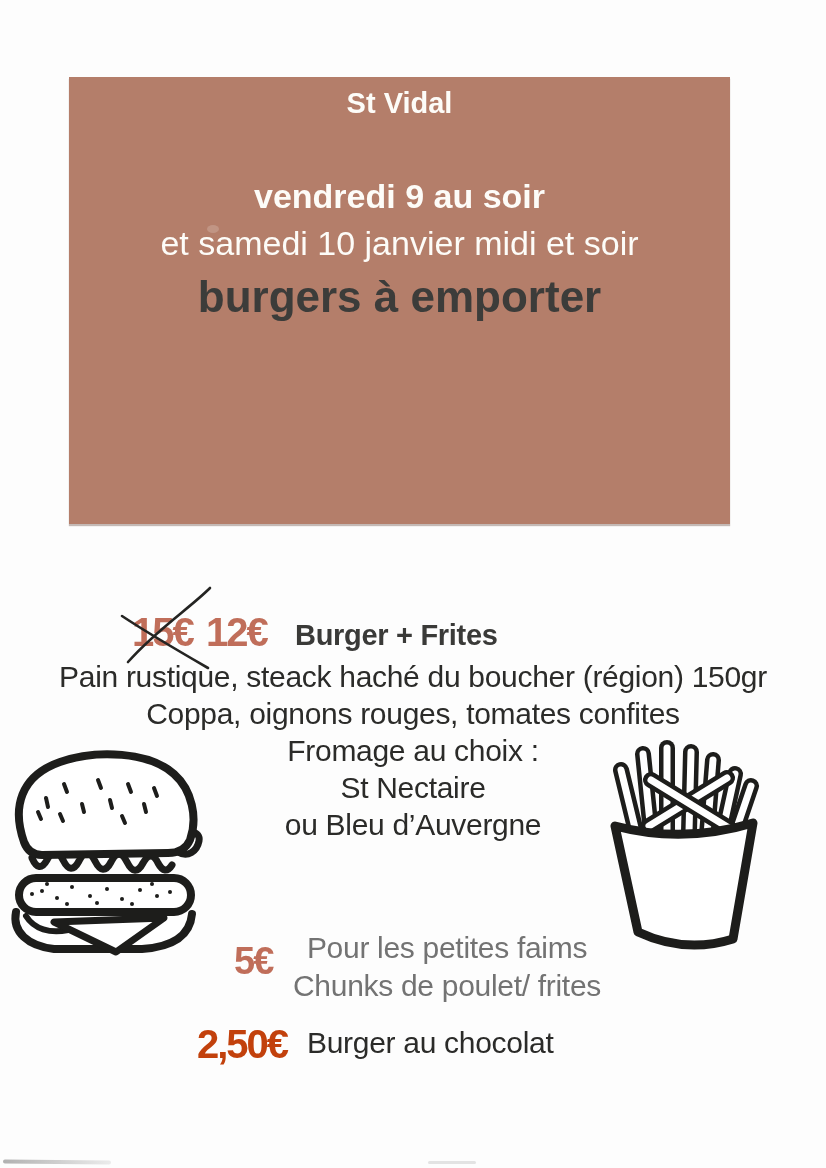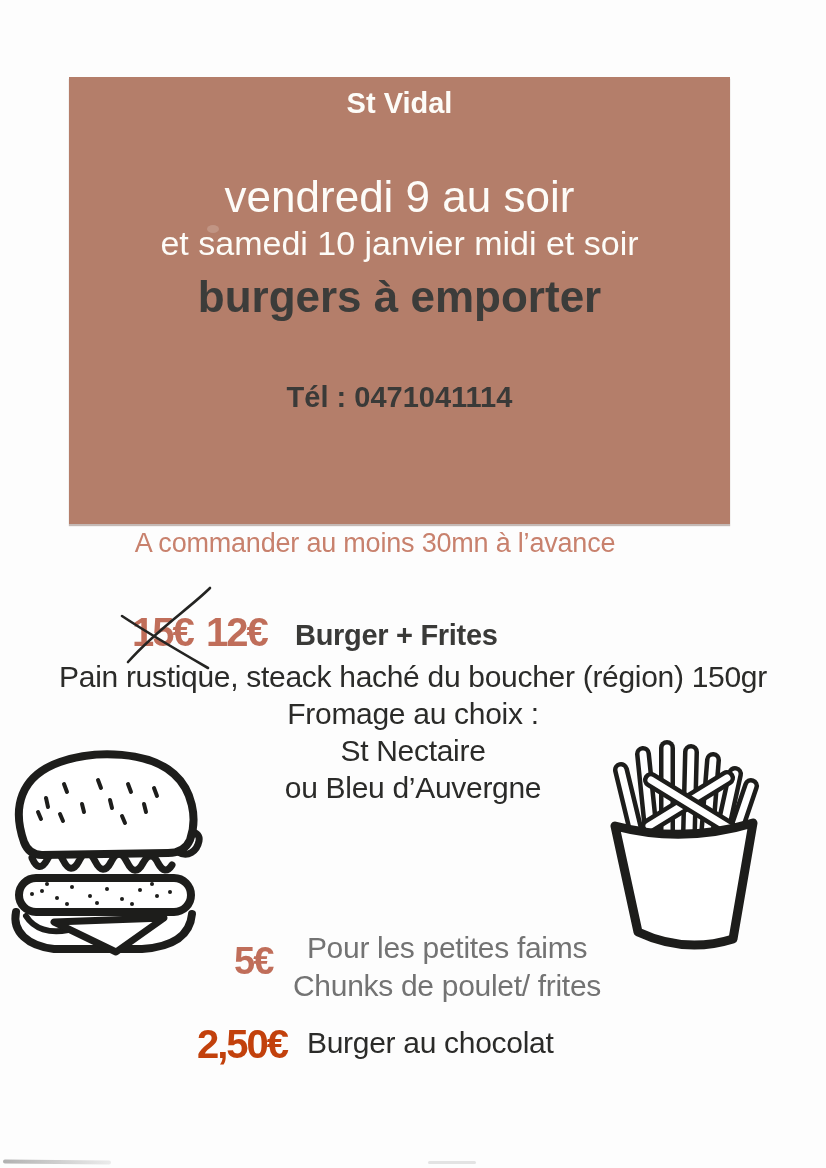--- a/index.html
+++ b/index.html
@@ -20,21 +20,21 @@
   }
   .banner-title{
     font-family:"DejaVu Serif","Liberation Serif",serif;
     font-weight:bold;font-size:45px;line-height:57px;
     color:#fdfcf8;padding-top:20px;letter-spacing:0.5px;
   }
   .banner-location{
     font-weight:bold;font-size:29px;line-height:40px;margin-top:6px;
     color:#fdfcf8;
   }
-  .banner-date1{font-weight:normal;font-size:44px;line-height:47px;margin-top:50px;color:#fdfcf8;}
+  .banner-date1{font-weight:bold;font-size:34px;line-height:47px;margin-top:50px;color:#fdfcf8;}
   .banner-date2{font-weight:normal;font-size:34px;line-height:47px;color:#fdfcf8;}
   .banner-offer{font-weight:bold;font-size:44px;line-height:60px;color:#3c3c3a;}
   .banner-phone{font-weight:bold;font-size:29px;line-height:40px;margin-top:50px;color:#3a3a38;}
   .banner-dot{
     position:absolute;left:138px;top:148px;width:12px;height:8px;
     background:rgba(255,255,255,0.18);border-radius:50%;
   }
   
   .notice{
     position:absolute;left:0;top:524px;width:750px;
@@ -85,37 +85,36 @@
 </head>
 <body>
 
 <div id="page">
 
   <div class="banner">
     <div class="banner-location">St Vidal</div>
     <div class="banner-date1">vendredi 9 au soir</div>
     <div class="banner-date2">et samedi 10 janvier midi et soir</div>
     <div class="banner-offer">burgers à emporter</div>
-    <div class="banner-phone">Tél : 0471041114</div>
     <div class="banner-dot"></div>
   </div>
 
-  <div class="notice">A commander au moins 30mn à l’avance</div>
 
   <span class="price old-price">15€</span>
   <span class="price new-price">12€</span>
   <span class="burger-title">Burger + Frites</span>
 
   <svg class="cross-svg" viewBox="0 0 130 92">
     <path d="M 24,30 C 45,44 72,60 110,82" fill="none" stroke="#242422" stroke-width="2.6" stroke-linecap="round"></path>
     <path d="M 112,2 C 92,22 58,44 30,76" fill="none" stroke="#242422" stroke-width="2.6" stroke-linecap="round"></path>
   </svg>
 
   <div class="desc">
     <div>Pain rustique, steack haché du boucher (région) 150gr</div>
+    <div>Coppa, oignons rouges, tomates confites</div>
     <div>Fromage au choix :</div>
     <div>St Nectaire</div>
     <div>ou Bleu d’Auvergne</div>
   </div>
 
   <svg class="burger-svg" viewBox="0 0 205 210">
 
     <path class="stroke" d="M 14,166 C 10,186 26,200 52,203 L 140,203 C 170,201 188,190 190,168" fill="#ffffff" stroke-width="8" stroke-linejoin="round" stroke-linecap="round"></path>
     <path class="stroke" d="M 24,170 C 32,183 48,188 66,184" fill="none" stroke-width="6" stroke-linecap="round"></path>
 

